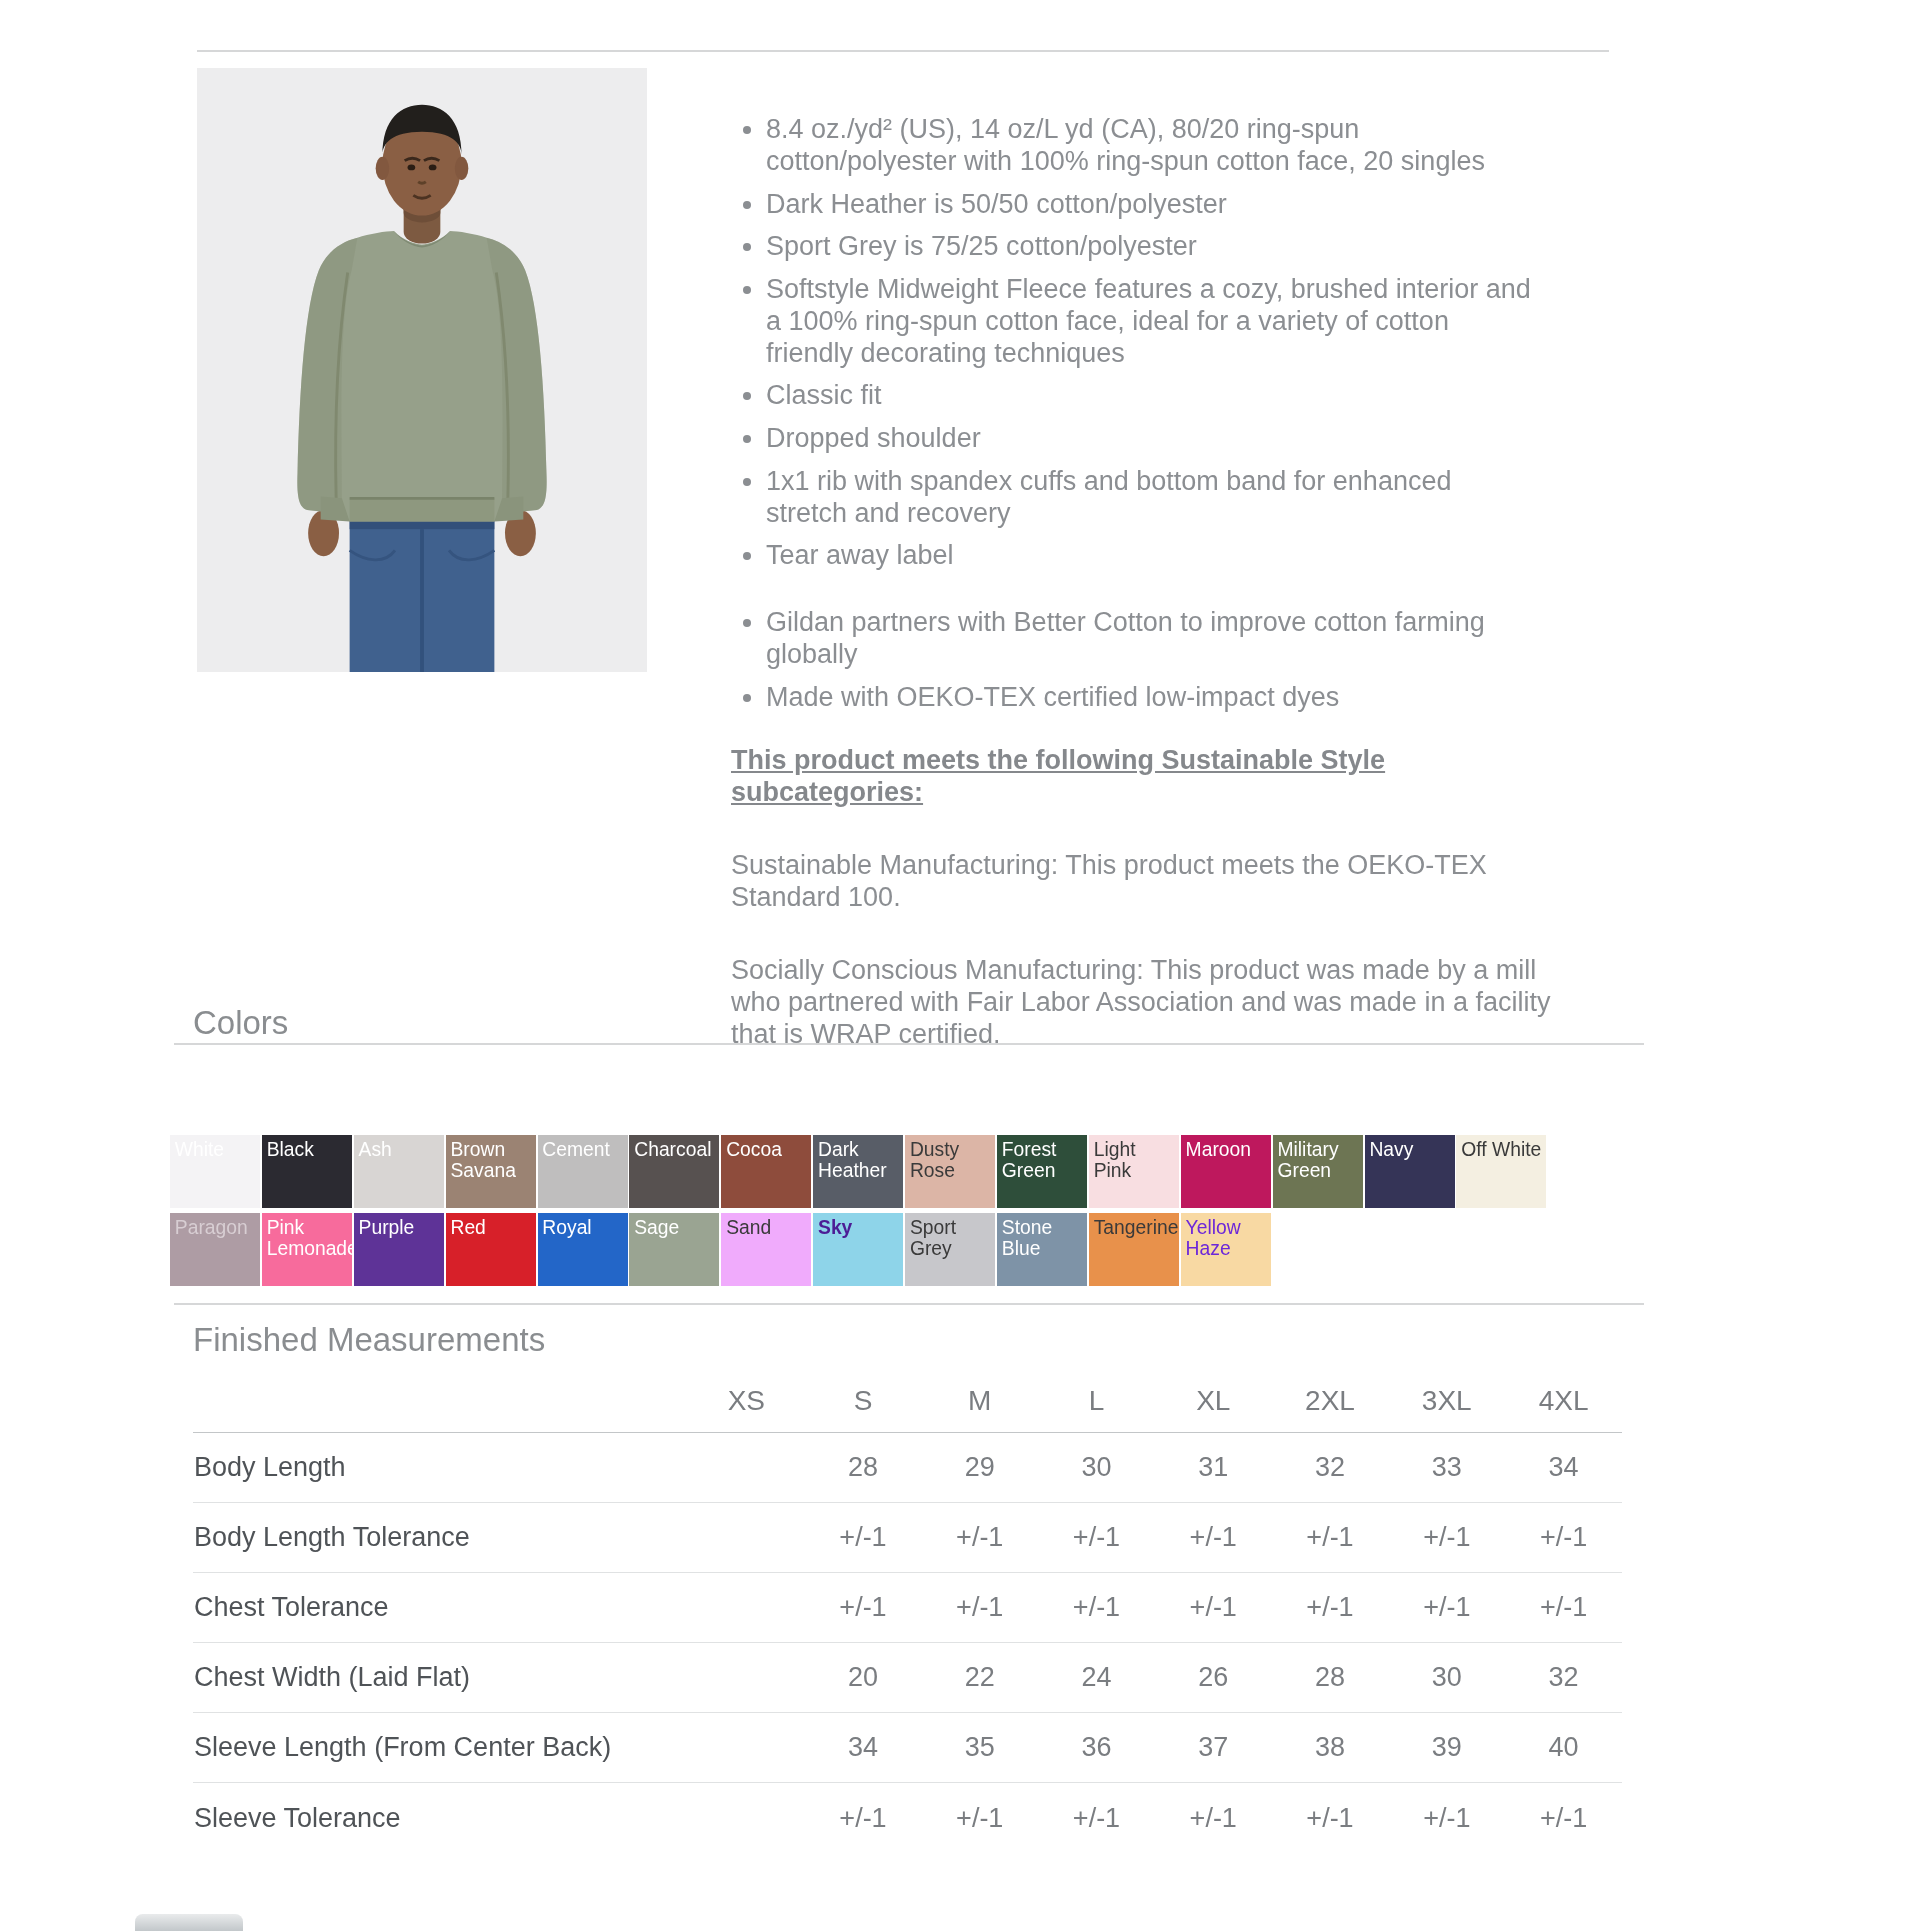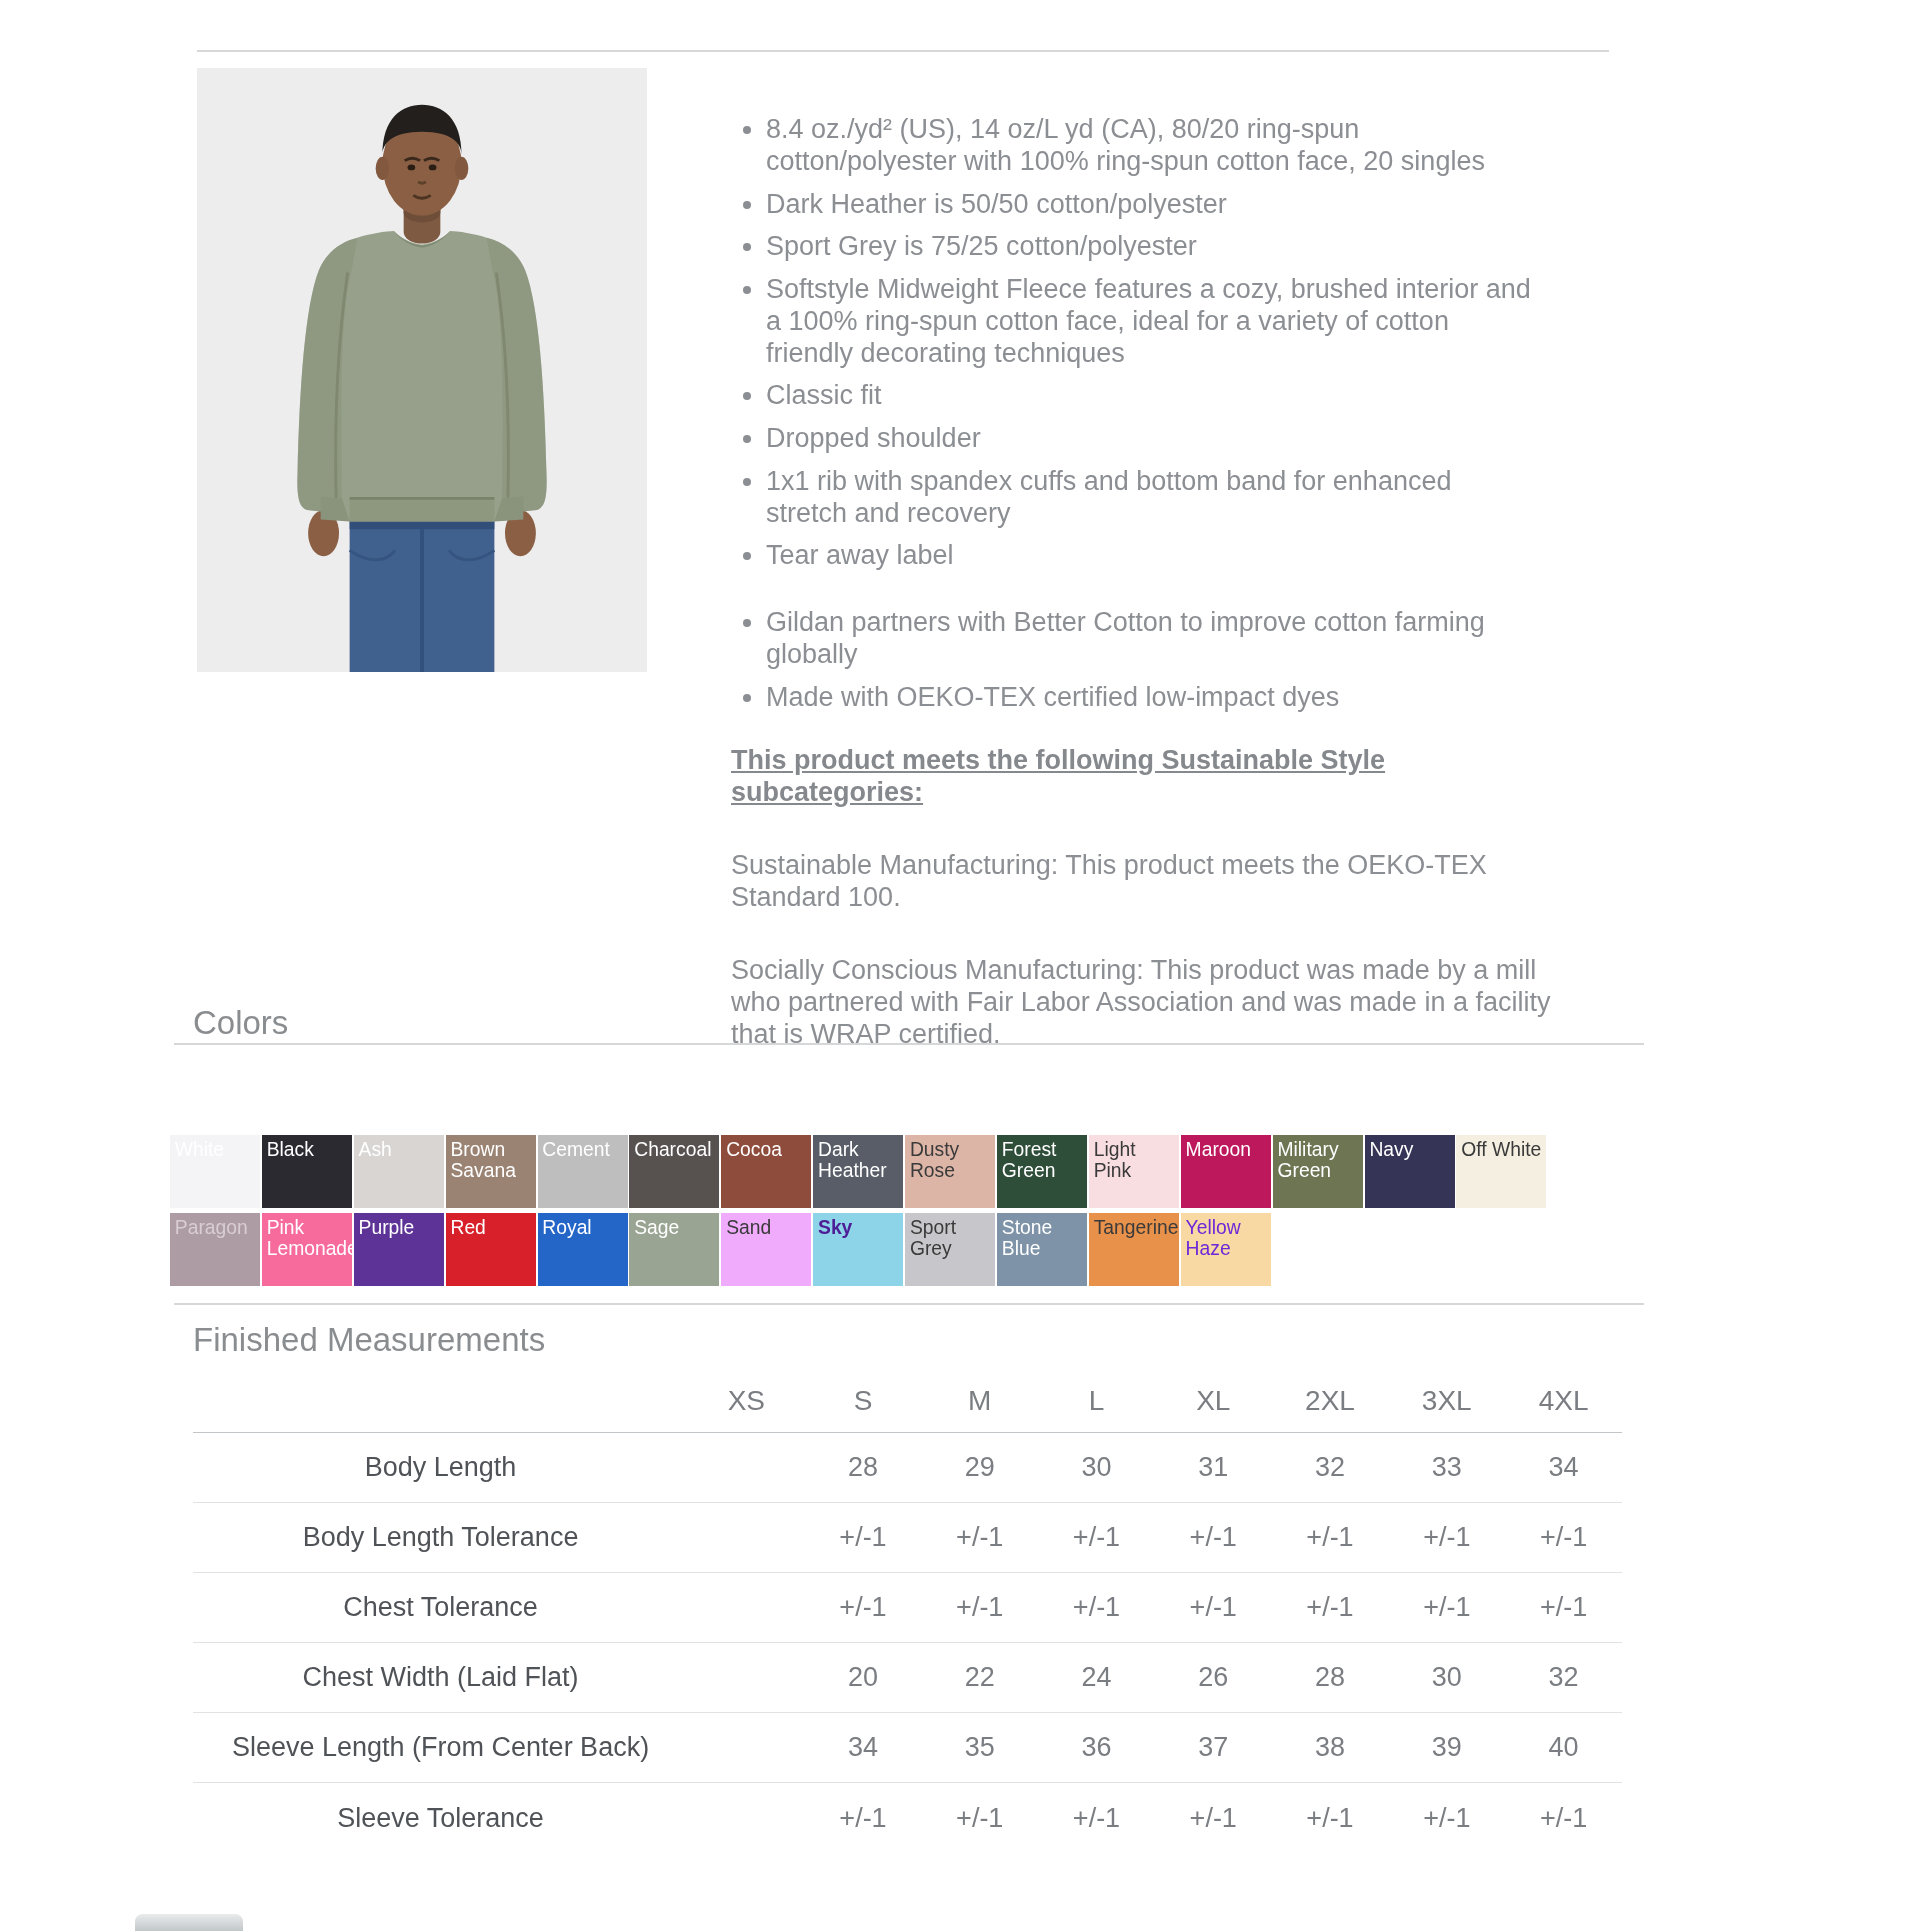--- a/index.html
+++ b/index.html
@@ -32,21 +32,21 @@
   #swatch-row-2{top:1213px;justify-content:center;}
   .swatch{width:90px;height:73px;margin-right:1.9px;box-sizing:border-box;padding:3.9px 4.8px;font-size:19.3px;line-height:21px;overflow:hidden;flex:none;}
   .heather{background-image:repeating-linear-gradient(45deg,rgba(255,255,255,.28) 0 1.9px,rgba(255,255,255,0) 1.9px 4.8px);}
 
   
   #measure-table{position:absolute;left:193px;top:1385px;width:1429px;border-collapse:collapse;}
   #measure-table thead th{font-weight:normal;font-size:28px;color:#7a7d81;text-align:center;padding:0 0 15.4px 0;border-bottom:1.9px solid #c3c6c8;}
   #measure-table thead th.lbl{text-align:left;width:502px;}
   #measure-table tbody tr{height:70px;}
   #measure-table tbody tr:not(:last-child){border-bottom:1px solid #e0e2e3;}
-  #measure-table tbody th{text-align:center;font-weight:normal;font-size:27px;color:#4f5357;}
+  #measure-table tbody th{text-align:left;font-weight:normal;font-size:27px;color:#4f5357;}
   #measure-table tbody td{text-align:center;font-size:27px;color:#7a7d81;width:116px;}
 
   
   #bottom-cut{position:absolute;left:135px;top:1914px;width:108px;height:17.4px;border-radius:7.7px 7.7px 0 0;background:linear-gradient(#e9ebec,#c2c7ca);}
 </style>
 </head>
 <body>
 
 <div class="page">
 

